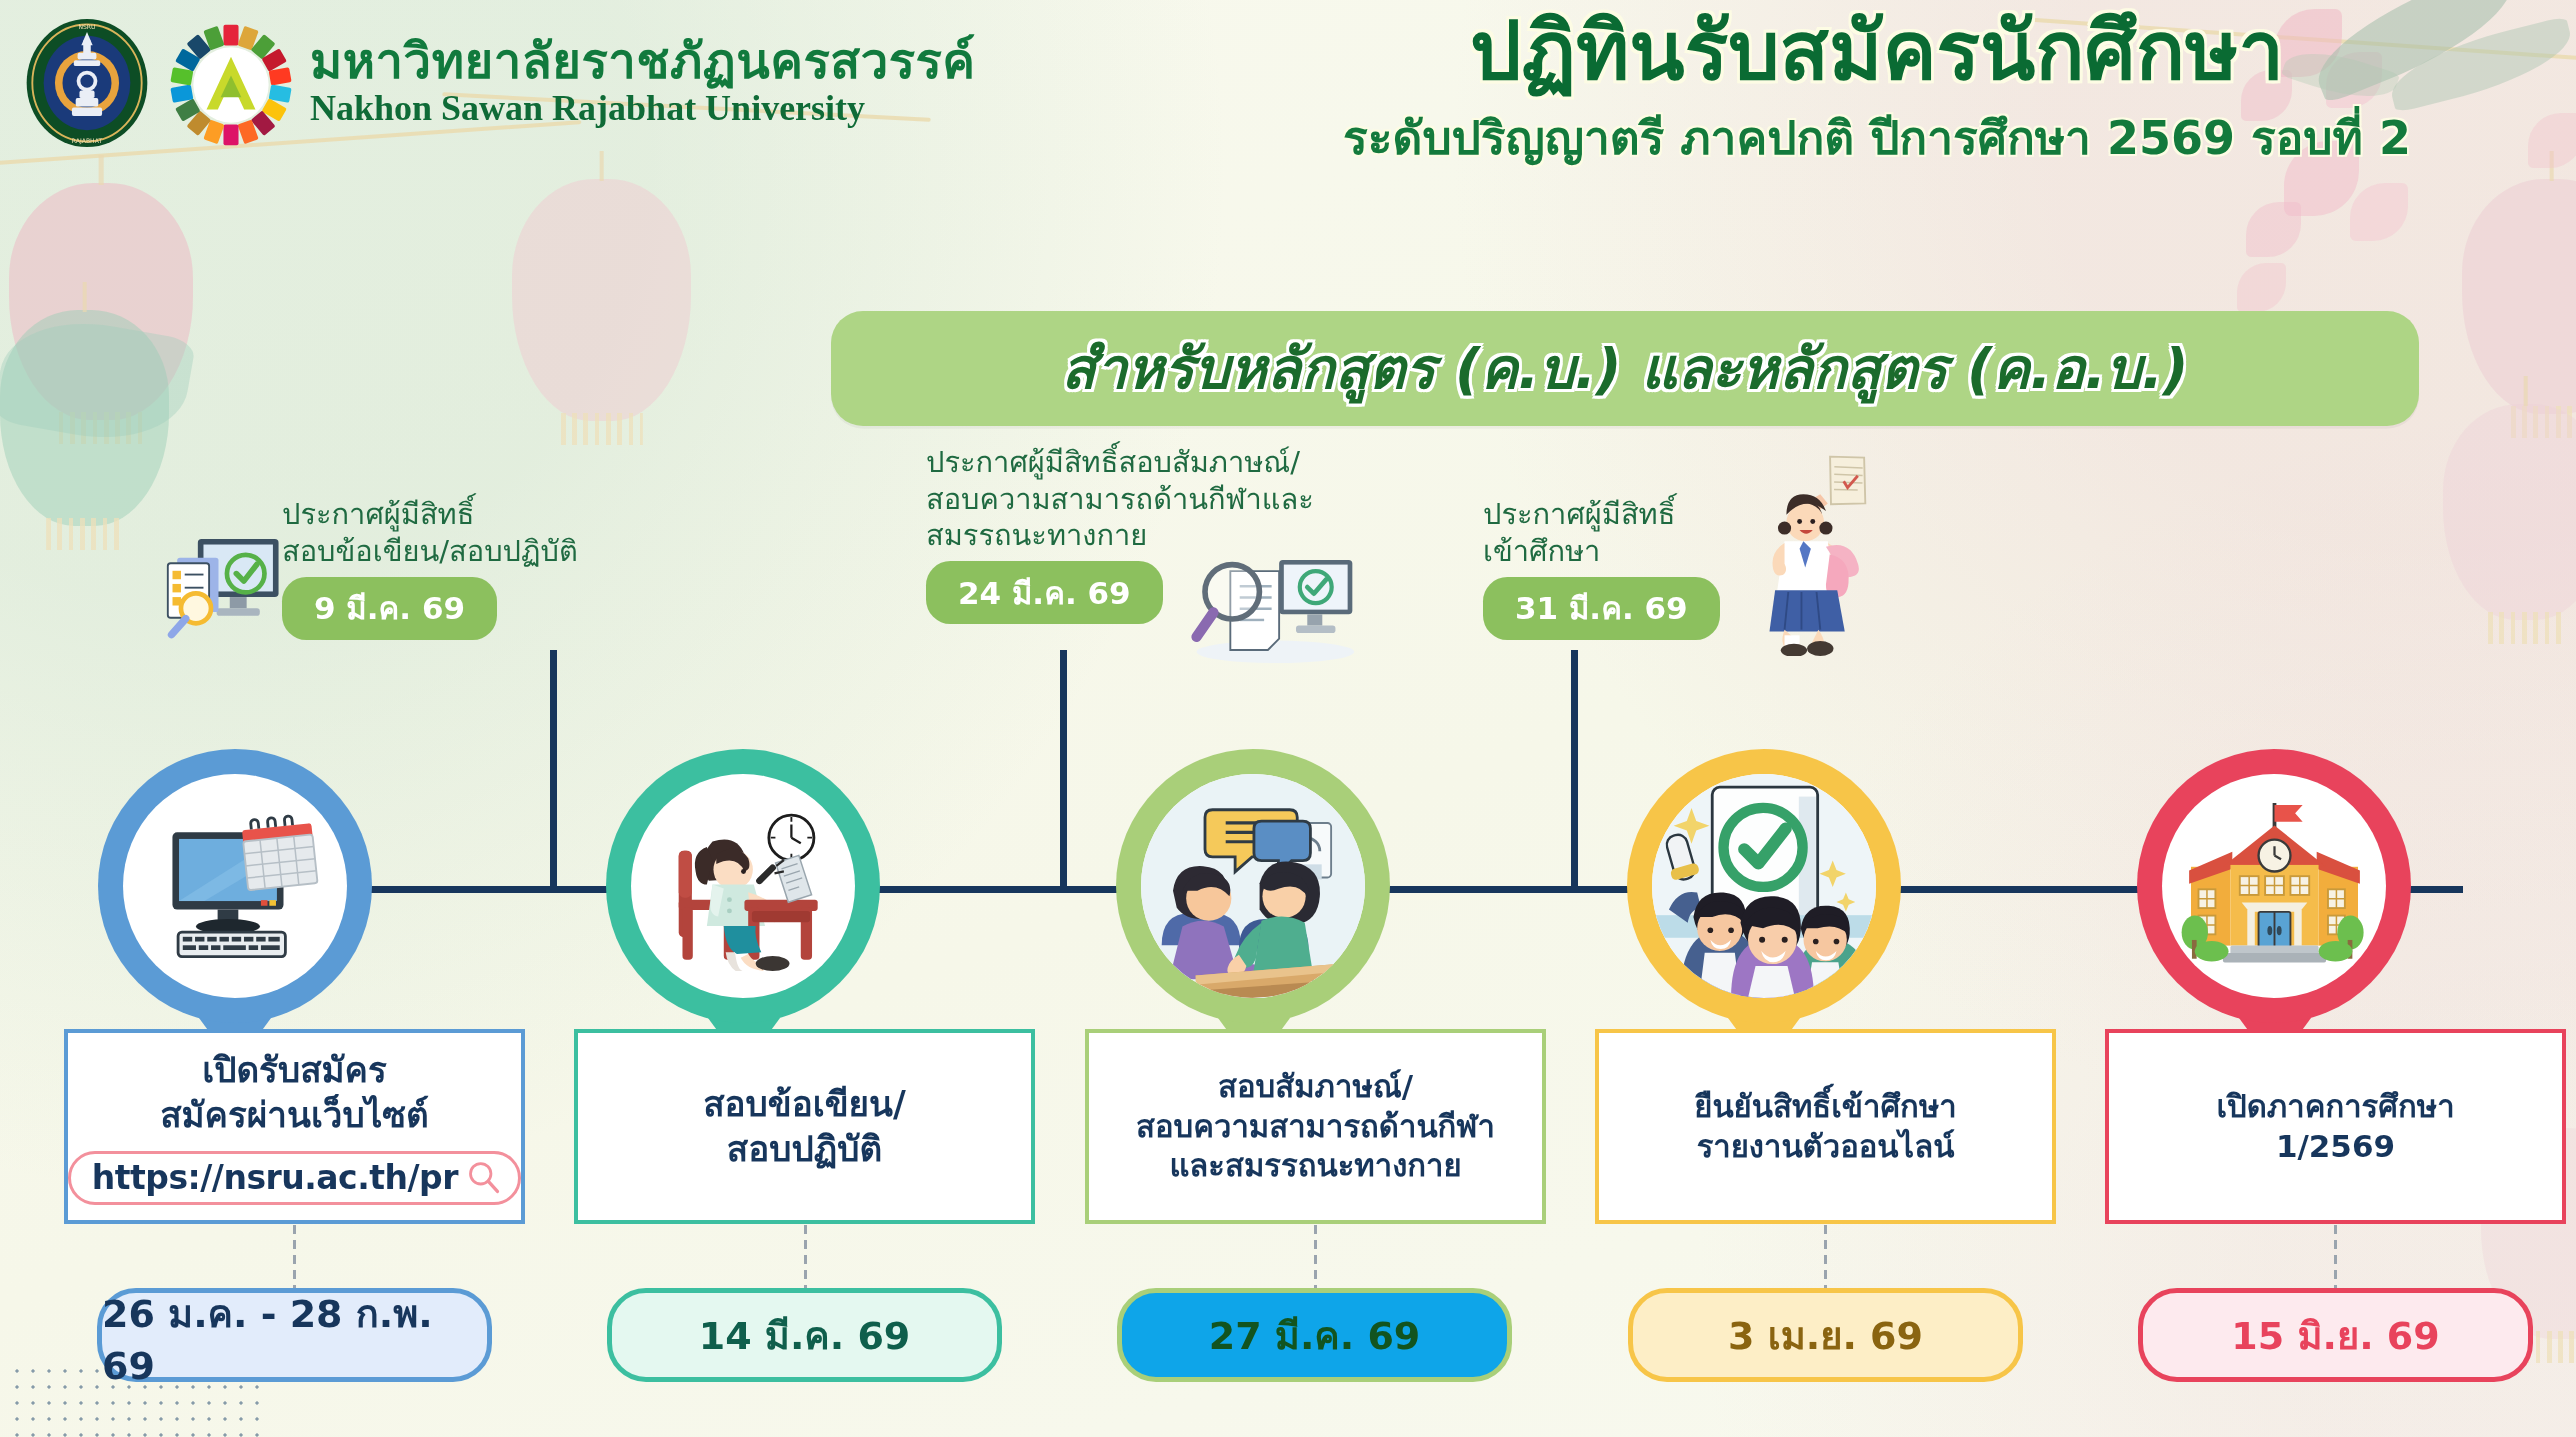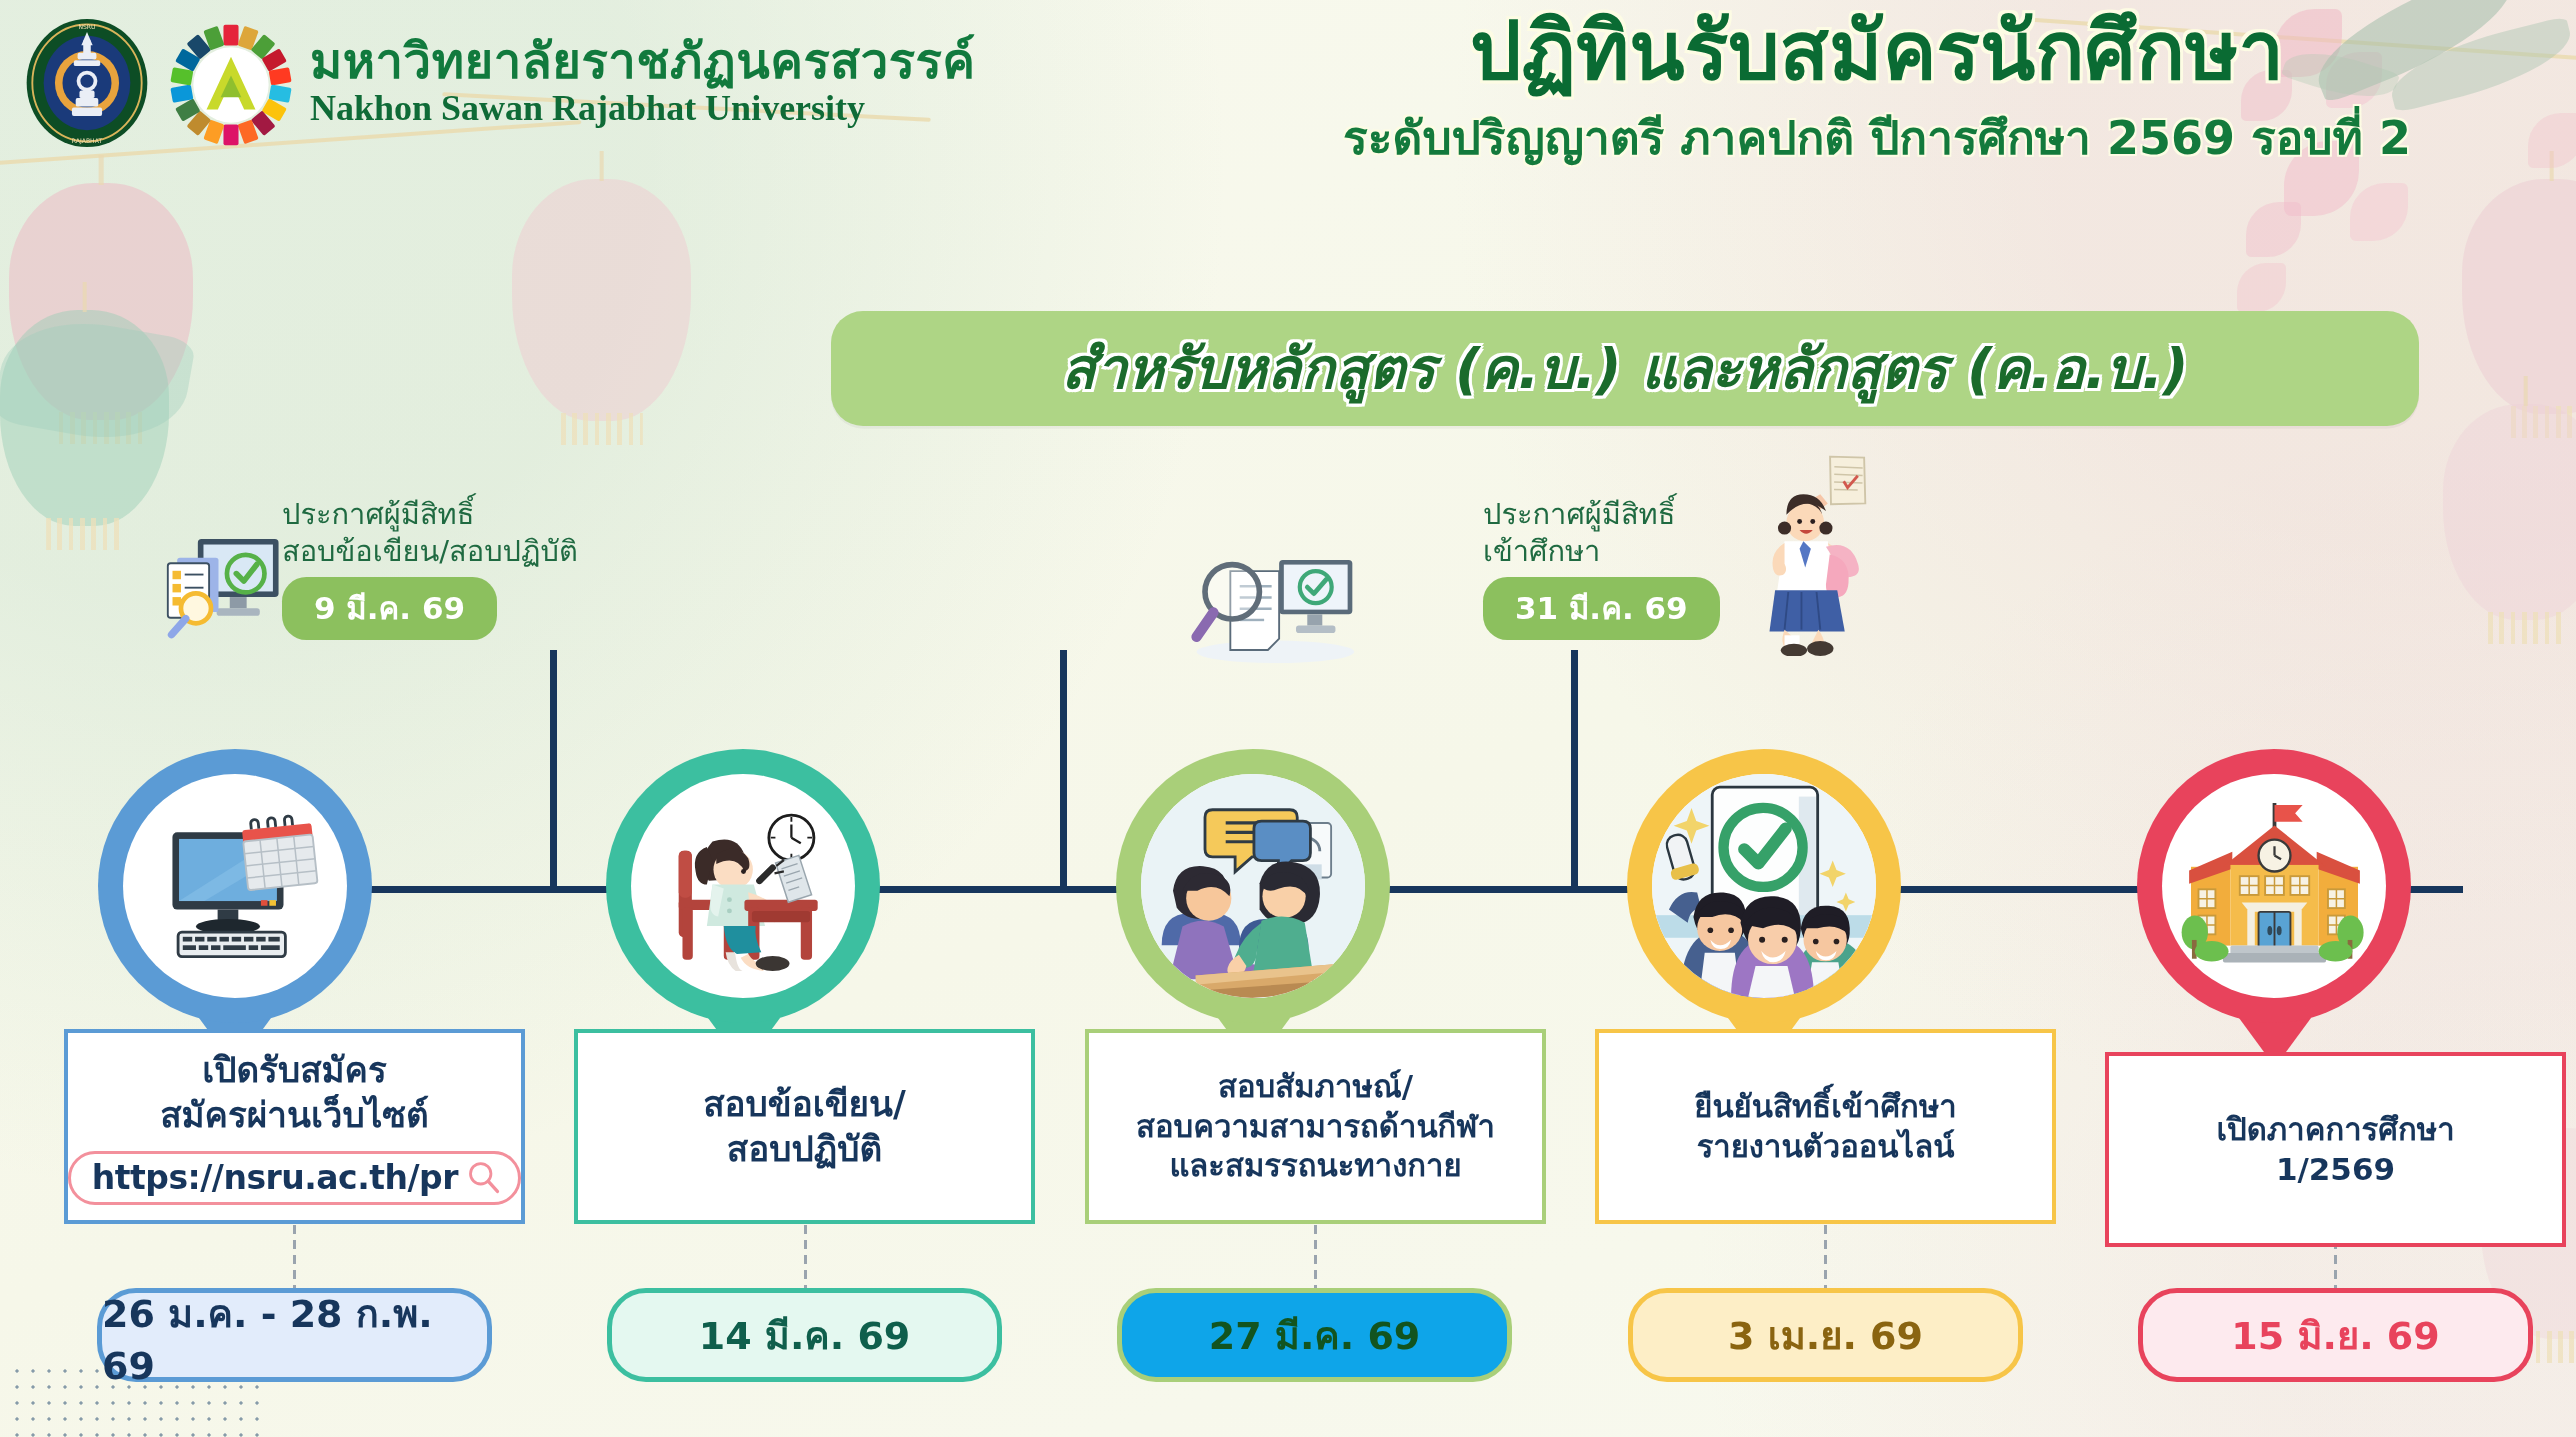--- a/index.html
+++ b/index.html
@@ -282,20 +282,26 @@
       <g stroke="#3c5062" stroke-width="2">
           <line x1="26" y1="56" x2="46" y2="56"></line>
           <line x1="26" y1="70" x2="46" y2="70"></line>
           <line x1="26" y1="84" x2="46" y2="84"></line>
         </g>
       <circle cx="38" cy="92" r="16" fill="#fff8e0" stroke="#f5bb32" stroke-width="5"></circle>
       <line x1="27" y1="103" x2="12" y2="120" stroke="#8ea7e8" stroke-width="8" stroke-linecap="round"></line>
     </svg>
   </div>
 
+  <div class="top-block" style="left:926px;top:444px;width:498px;">
+    <div class="top-label">ประกาศผู้มีสิทธิ์สอบสัมภาษณ์/</div>
+    <div class="top-label">สอบความสามารถด้านกีฬาและ</div>
+    <div class="top-label">สมรรถนะทางกาย</div>
+    <div class="top-pill">24 มี.ค. 69</div>
+  </div>
   <div style="position:absolute;left:1189px;top:543px;z-index:3;">
     <svg width="169" height="122" viewBox="0 0 180 130">
       <ellipse cx="92" cy="116" rx="84" ry="12" fill="#eef3f7"></ellipse>
       <rect x="96" y="18" width="78" height="58" rx="4" fill="#5a6b7a"></rect>
       <rect x="101" y="23" width="68" height="48" fill="#eef4fa"></rect>
       <rect x="126" y="76" width="16" height="12" fill="#97a3ad"></rect>
       <rect x="114" y="88" width="42" height="8" rx="3" fill="#b4bec6"></rect>
       <circle cx="135" cy="47" r="17" fill="none" stroke="#3fa878" stroke-width="4.5"></circle>
       <polyline points="126,47 133,54 146,39" fill="none" stroke="#3fa878" stroke-width="5" stroke-linecap="round" stroke-linejoin="round"></polyline>
       <path d="M44 30 h52 v72 l-12 12 h-40 z" fill="#ffffff" stroke="#5a6b7a" stroke-width="2"></path>
@@ -640,21 +646,21 @@
     <div class="card-title sm">สอบสัมภาษณ์/</div>
     <div class="card-title sm">สอบความสามารถด้านกีฬา</div>
     <div class="card-title sm">และสมรรถนะทางกาย</div>
   </div>
 
   <div class="card" style="left:1595px;top:1029px;width:461px;height:195px;border-color:#f7c548;">
     <div class="card-title sm">ยืนยันสิทธิ์เข้าศึกษา</div>
     <div class="card-title sm">รายงานตัวออนไลน์</div>
   </div>
 
-  <div class="card" style="left:2105px;top:1052px;width:461px;height:195px;border-color:#e8435c;">
+  <div class="card" style="left:2105px;top:1029px;width:461px;height:195px;border-color:#e8435c;">
     <div class="card-title sm">เปิดภาคการศึกษา</div>
     <div class="card-title sm">1/2569</div>
   </div>
 
   <div class="dotline" style="left:293px;top:1225px;height:64px;"></div>
   <div class="dotline" style="left:804px;top:1225px;height:64px;"></div>
   <div class="dotline" style="left:1314px;top:1225px;height:64px;"></div>
   <div class="dotline" style="left:1824px;top:1225px;height:64px;"></div>
   <div class="dotline" style="left:2334px;top:1225px;height:64px;"></div>
 

